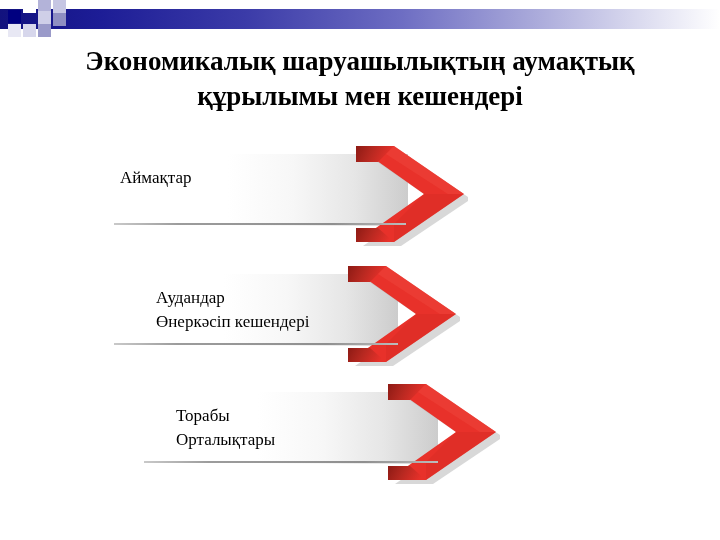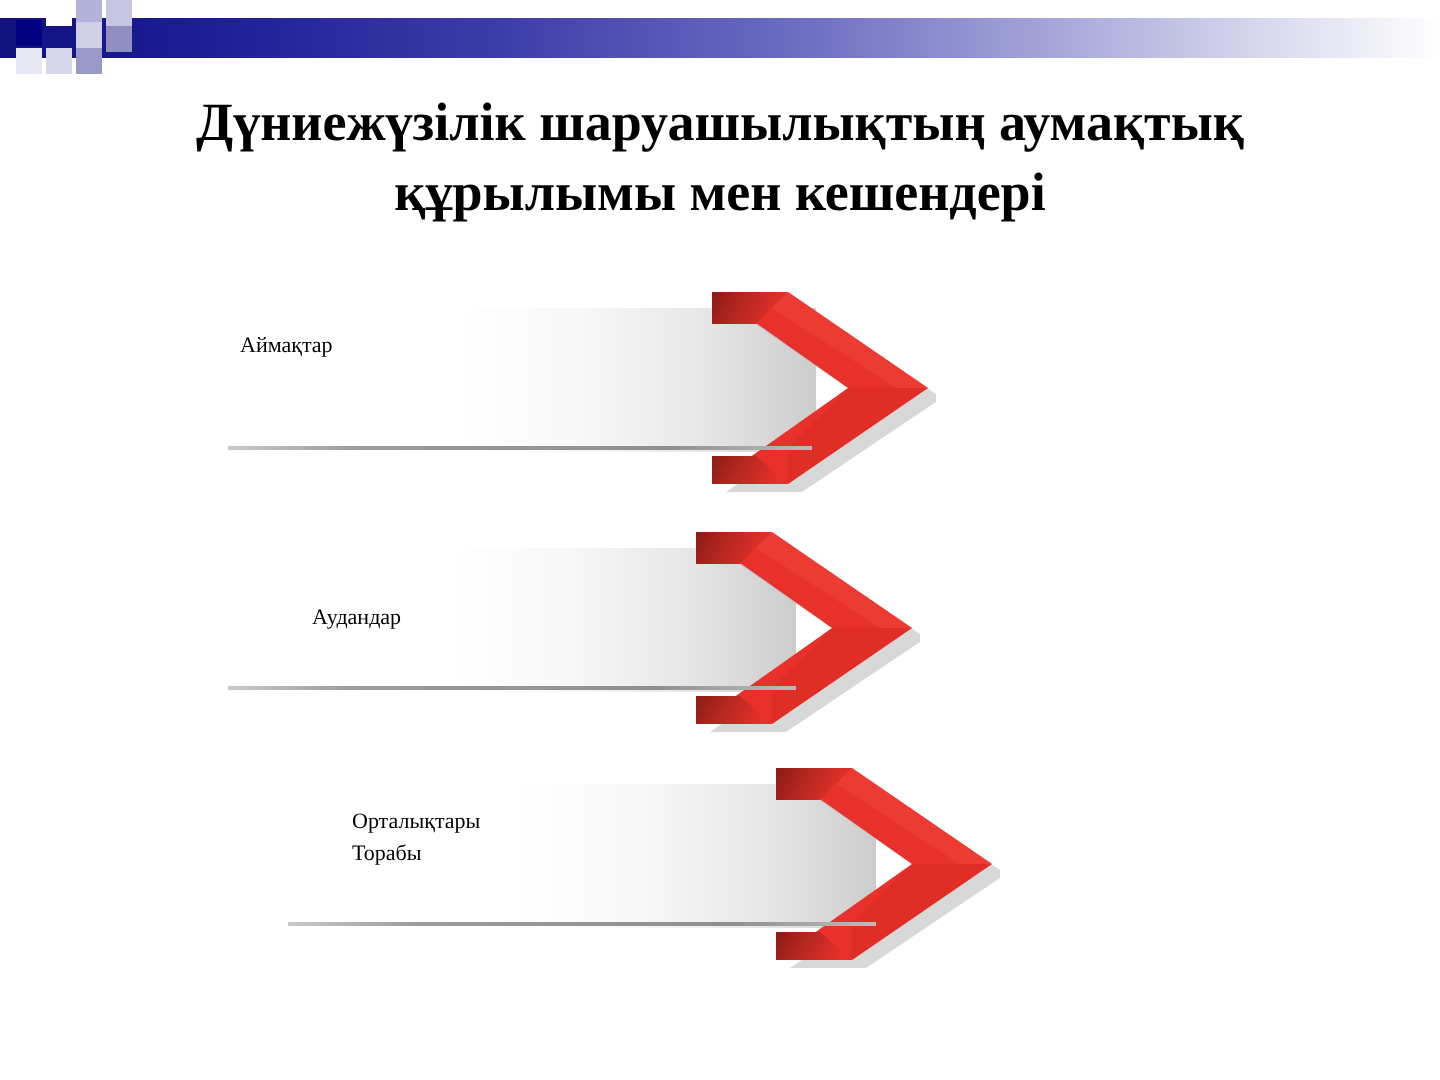--- a/index.html
+++ b/index.html
@@ -73,21 +73,21 @@
 
   
   .baseline {
     position: absolute;
     height: 2px;
     background: linear-gradient(to right, #c9c9c9 0%, #9c9c9c 22%, #8f8f8f 75%, #bcbcbc 100%);
   }
 
   .arrow-text {
     position: absolute;
-    font-size: 11px;
+    font-size: 17px;
     line-height: 1.42;
     color: #000000;
     white-space: nowrap;
     font-weight: normal;
   }
 
   
   .chevron {
     position: absolute;
     width: 120px;
@@ -109,21 +109,21 @@
     <div class="deco-square" style="left: 38px; top: 0px; width: 13px; height: 13px; background: rgb(179, 179, 217);"></div>
     <div class="deco-square" style="left: 53px; top: 0px; width: 13px; height: 13px; background: rgb(198, 198, 227);"></div>
     <div class="deco-square" style="left: 23px; top: 24px; width: 13px; height: 13px; background: rgb(215, 215, 236);"></div>
     <div class="deco-square" style="left: 38px; top: 24px; width: 13px; height: 13px; background: rgb(154, 154, 201);"></div>
     <div class="deco-square" style="left: 53px; top: 13px; width: 13px; height: 13px; background: rgb(143, 143, 194);"></div>
     <div class="deco-square" style="left: 8px; top: 24px; width: 13px; height: 13px; background: rgb(232, 232, 244);"></div>
     <div class="deco-square" style="left: 38px; top: 11px; width: 13px; height: 13px; background: rgb(207, 207, 232);"></div>
   </div>
 
 <div id="title-block">
-  <div>Дүниежүзілік шаруашылықтың аумақтық</div>
+  <div>Экономикалық шаруашылықтың аумақтық</div>
   <div>құрылымы мен кешендері</div>
 </div>
 
 <div id="arrows-container">
     <div class="arrow-row" style="left: 108px; top: 140px; width: 360px; height: 108px;">
       <div class="band" style="width: 300px; top: 14px;"></div>
       <div class="chevron" style="left: 240px; top: 0px;">
         <svg viewBox="0 0 120 108" xmlns="http://www.w3.org/2000/svg">
           <defs>
             <linearGradient id="g0u" x1="0" y1="0" x2="0.35" y2="1">
@@ -173,22 +173,23 @@
             </linearGradient>
           </defs>
           <polygon points="10,8 48,8 118,55 48,102 10,102 78,55" fill="#b8b8b8" opacity="0.55" transform="translate(5,4)"></polygon>
           <polygon points="8,6 46,6 116,54 46,102 8,102 76,54" fill="#e8312a"></polygon>
           <polygon points="8,6 46,6 30,22 8,22" fill="url(#g1d)"></polygon>
           <polygon points="8,88 30,88 46,102 8,102" fill="url(#g1d)"></polygon>
           <polygon points="76,54 46,84 46,102 116,54" fill="#d22a22" opacity="0.35"></polygon>
           <polygon points="46,6 116,54 100,54 38,14" fill="#ef4a3e" opacity="0.45"></polygon>
         </svg>
       </div>
-      <div class="arrow-text" style="left: 48px; top: 26px; margin-top: 16px;">
+      <div class="arrow-text" style="left: 48px; top: 26px;">
         <div>Аудандар</div>
+        <div>Өнеркәсіп кешендері</div>
       </div>
       <div class="baseline" style="left: 6px; top: 83px; width: 284px;"></div>
     </div>
     <div class="arrow-row" style="left: 138px; top: 378px; width: 362px; height: 108px;">
       <div class="band" style="width: 300px; top: 14px;"></div>
       <div class="chevron" style="left: 242px; top: 0px;">
         <svg viewBox="0 0 120 108" xmlns="http://www.w3.org/2000/svg">
           <defs>
             <linearGradient id="g2u" x1="0" y1="0" x2="0.35" y2="1">
               <stop offset="0%" stop-color="#e8312a"></stop>
@@ -206,18 +207,18 @@
           </defs>
           <polygon points="10,8 48,8 118,55 48,102 10,102 78,55" fill="#b8b8b8" opacity="0.55" transform="translate(5,4)"></polygon>
           <polygon points="8,6 46,6 116,54 46,102 8,102 76,54" fill="#e8312a"></polygon>
           <polygon points="8,6 46,6 30,22 8,22" fill="url(#g2d)"></polygon>
           <polygon points="8,88 30,88 46,102 8,102" fill="url(#g2d)"></polygon>
           <polygon points="76,54 46,84 46,102 116,54" fill="#d22a22" opacity="0.35"></polygon>
           <polygon points="46,6 116,54 100,54 38,14" fill="#ef4a3e" opacity="0.45"></polygon>
         </svg>
       </div>
       <div class="arrow-text" style="left: 38px; top: 26px;">
+        <div>Торабы</div>
         <div>Орталықтары</div>
-        <div>Торабы</div>
       </div>
       <div class="baseline" style="left: 6px; top: 83px; width: 294px;"></div>
     </div>
   </div>
 
 </body></html>

